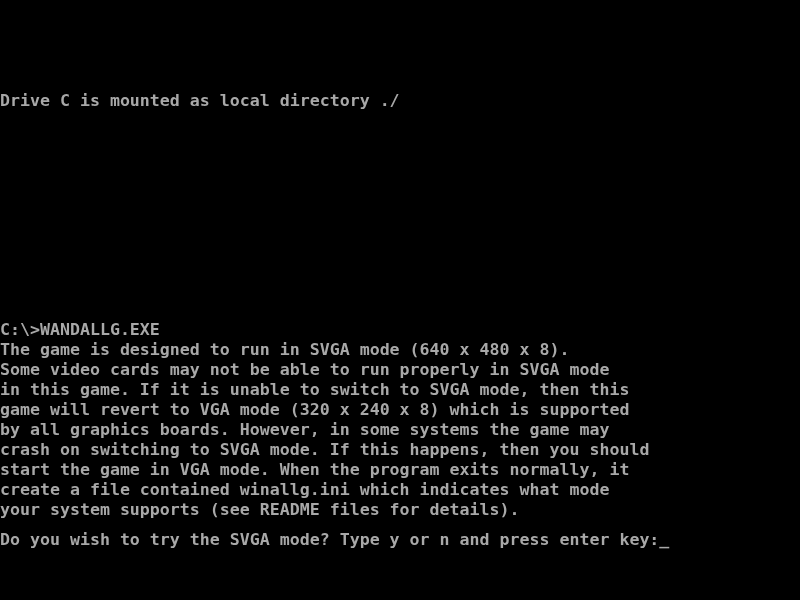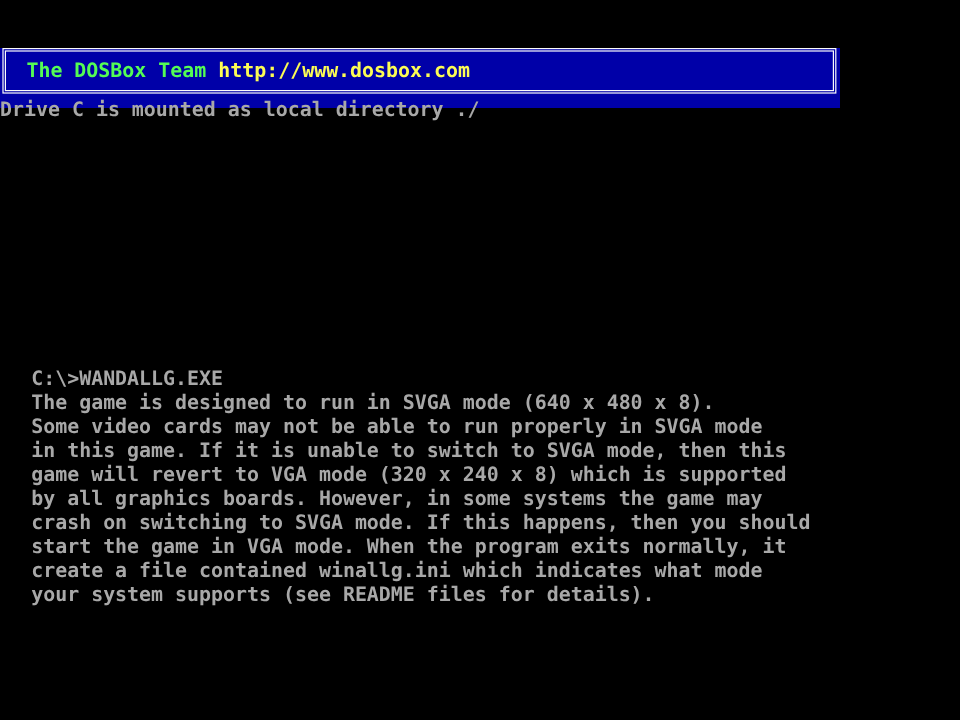--- a/index.html
+++ b/index.html
@@ -38,47 +38,43 @@
     display: flex;
     align-items: center;
   }
   .banner-text {
     padding-left: 17px;
     white-space: pre;
   }
   .banner-team { color: #54FC54; }
   .banner-url  { color: #FCFC54; }
   
-  .line-mount   { top: 82px;  }
+  .line-mount   { top: 91px;  }
   .line-website { top: 130px; }
   .ascii-logo   { top: 170px; }
-  .program-out  { top: 306px; padding-left: 26px; }
+  .program-out  { top: 320px; }
   .prompt-line  { top: 530px; }
   .cursor { color: #A8A8A8; }
 </style>
 </head>
 <body>
 
 <div class="screen">
 
-  <div class="banner-strip">
-    <div class="banner-box">
-      <div class="banner-text"><span class="banner-team">The DOSBox Team </span><span class="banner-url">http://www.dosbox.com</span></div>
-    </div>
-  </div>
 
   <pre class="line-mount">Drive C is mounted as local directory ./</pre>
 
 
 
   <pre class="program-out">C:\&gt;WANDALLG.EXE
 The game is designed to run in SVGA mode (640 x 480 x 8).
 Some video cards may not be able to run properly in SVGA mode
 in this game. If it is unable to switch to SVGA mode, then this
 game will revert to VGA mode (320 x 240 x 8) which is supported
 by all graphics boards. However, in some systems the game may
 crash on switching to SVGA mode. If this happens, then you should
 start the game in VGA mode. When the program exits normally, it
 create a file contained winallg.ini which indicates what mode
 your system supports (see README files for details).</pre>
 
+  <pre class="prompt-line"><span>Do you wish to try the SVGA mode? Type y or n and press enter key:</span><span class="cursor">_</span></pre>
 
 </div>
 
 </body></html>

